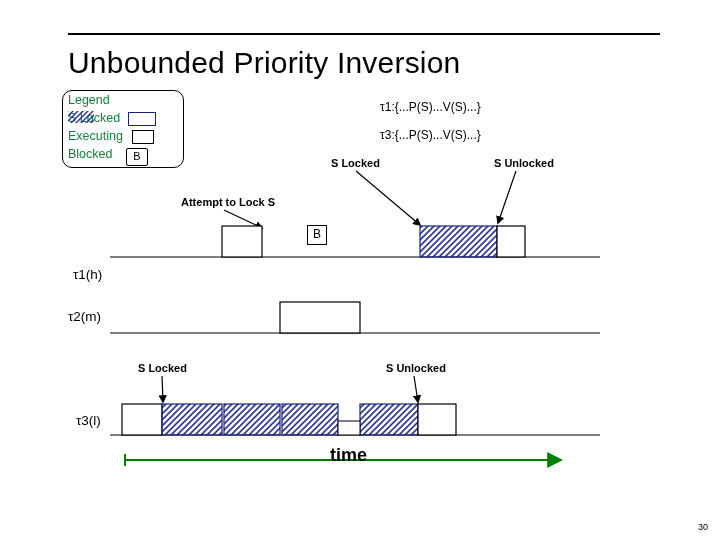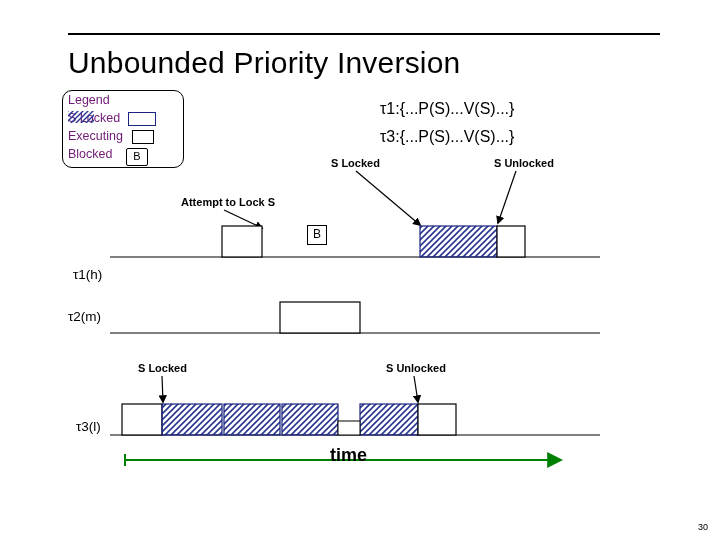--- a/index.html
+++ b/index.html
@@ -1,25 +1,25 @@
 <!DOCTYPE html>
 <html><head>
 <meta charset="utf-8">
 <style>
   html,body{margin:0;padding:0;background:#fff;font-family:Arial,Helvetica,sans-serif;}
   .page{position:relative;width:720px;height:540px;}
   .hr-top{position:absolute;left:68px;top:33px;width:592px;height:2px;background:#000;}
   .title{position:absolute;left:68px;top:46px;font-size:30px;color:#000;letter-spacing:0.2px;}
   .legend-box{position:absolute;left:62px;top:90px;width:120px;height:76px;border:1px solid #000;border-radius:10px;}
-  .legend-row{position:absolute;left:68px;font-size:12.5px;color:#701a75;}
+  .legend-row{position:absolute;left:68px;font-size:12.5px;color:#15803d;}
   .legend-row span.sw{display:inline-block;vertical-align:middle;}
   .sw-h{width:26px;height:12px;border:1px solid #1a237e;margin-left:4px;}
   .sw-e{width:20px;height:12px;border:1px solid #000;background:#fff;margin-left:6px;}
   .blocked-badge{position:absolute;left:126px;top:148px;width:20px;height:16px;border:1px solid #000;background:#fff;font-size:11px;text-align:center;line-height:15px;border-radius:2px;}
-  .defs-text{position:absolute;font-size:16px;color:#000;}
+  .defs-text{position:absolute;font-size:12px;color:#000;}
   .small-lbl{position:absolute;font-size:11px;font-weight:bold;color:#000;}
   .row-lbl{position:absolute;font-size:13.5px;color:#000;}
   .arrow-lbl{position:absolute;font-size:11px;font-weight:bold;color:#000;text-align:center;}
   .page-num{position:absolute;right:12px;bottom:8px;font-size:9px;color:#000;}
   .b-block{position:absolute;width:18px;height:18px;border:1px solid #000;background:#fff;font-size:12px;text-align:center;line-height:17px;}
   svg{position:absolute;left:0;top:0;}
 </style>
 </head>
 <body>
 
@@ -51,21 +51,21 @@
 
   <div class="defs-text" style="left:380px;top:100px;">τ1:{...P(S)...V(S)...}</div>
   <div class="defs-text" style="left:380px;top:128px;">τ3:{...P(S)...V(S)...}</div>
 
   <div class="small-lbl" style="left:331px;top:157px;">S Locked</div>
   <div class="small-lbl" style="left:494px;top:157px;">S Unlocked</div>
   <div class="arrow-lbl" style="left:181px;top:196px;">Attempt to Lock S</div>
 
   <div class="row-lbl" style="left:73px;top:235px;margin-top:32px;">τ1(h)</div>
   <div class="row-lbl" style="left:68px;top:309px;">τ2(m)</div>
-  <div class="row-lbl" style="left:76px;top:413px;margin-top:6px;">τ3(l)</div>
+  <div class="row-lbl" style="left:76px;top:413px;">τ3(l)</div>
 
   <div class="small-lbl" style="left:138px;top:362px;">S Locked</div>
   <div class="small-lbl" style="left:386px;top:362px;">S Unlocked</div>
 
   <div class="b-block" style="left:307px;top:225px;">B</div>
 
   <svg width="720" height="540">
     <defs>
       <pattern id="hatch" width="6" height="6" patternUnits="userSpaceOnUse">
         <path d="M-1,1 l2,-2 M0,6 l6,-6 M5,7 l2,-2" stroke="#283593" stroke-width="1.6"></path>

